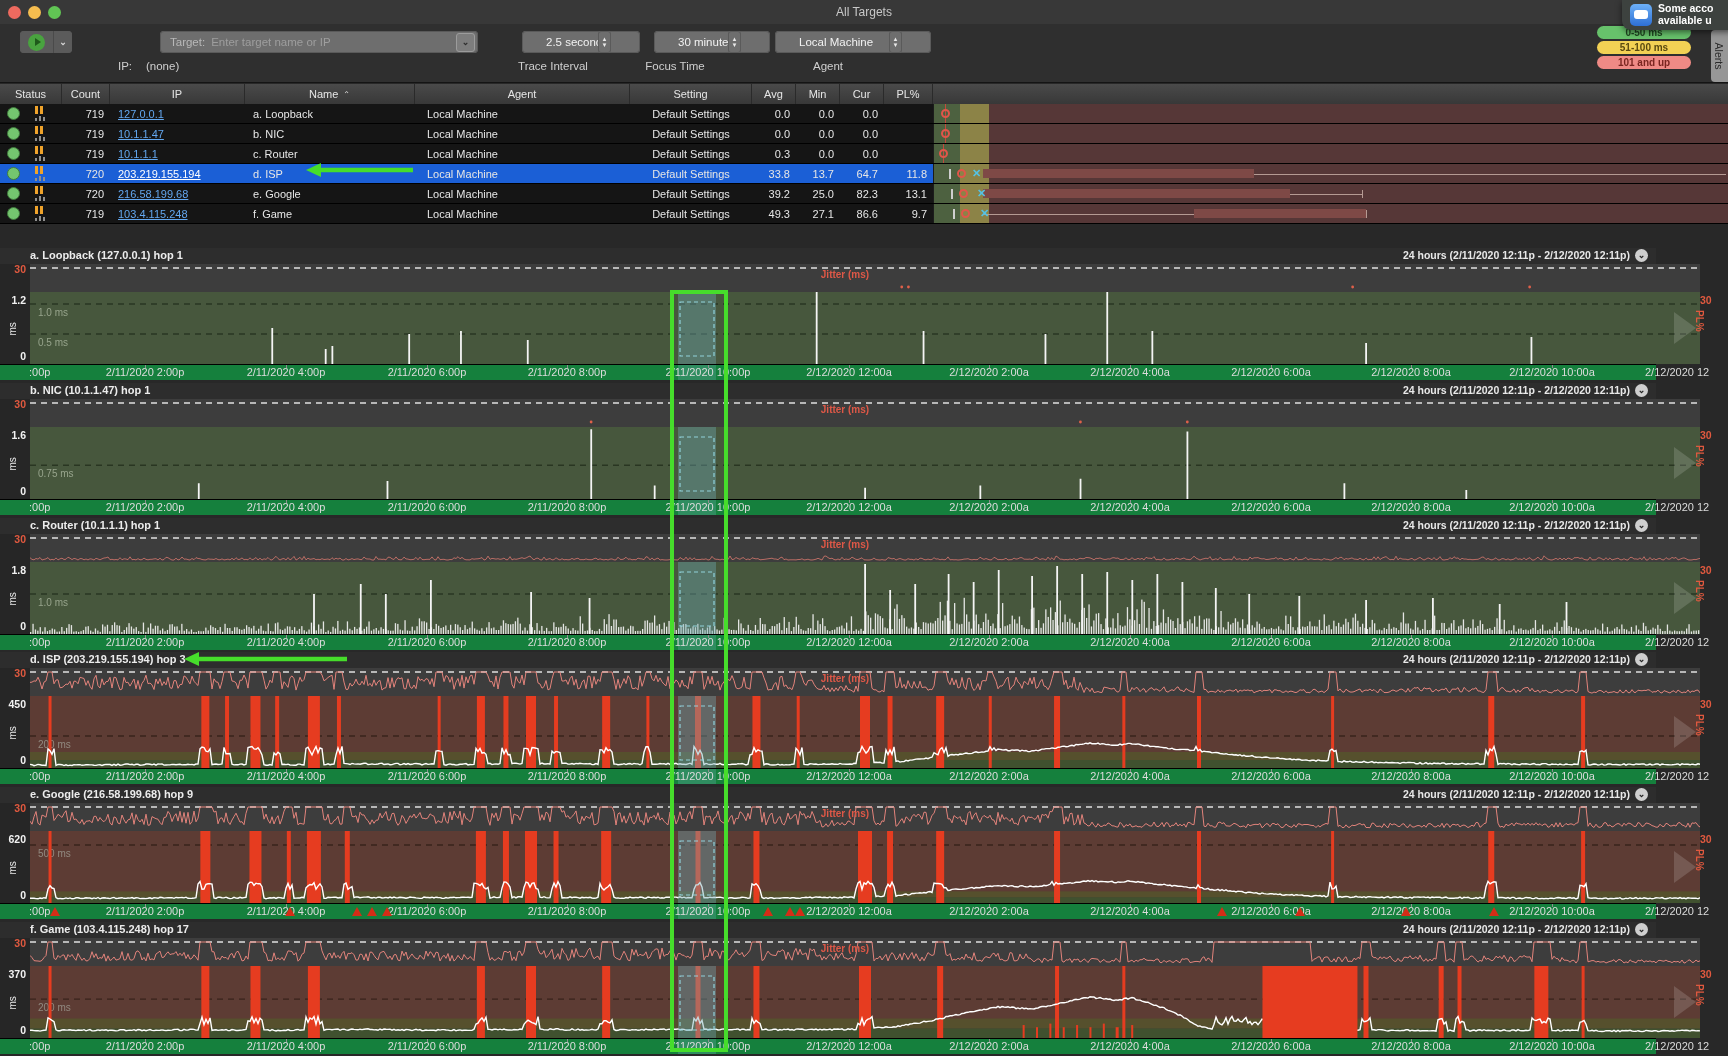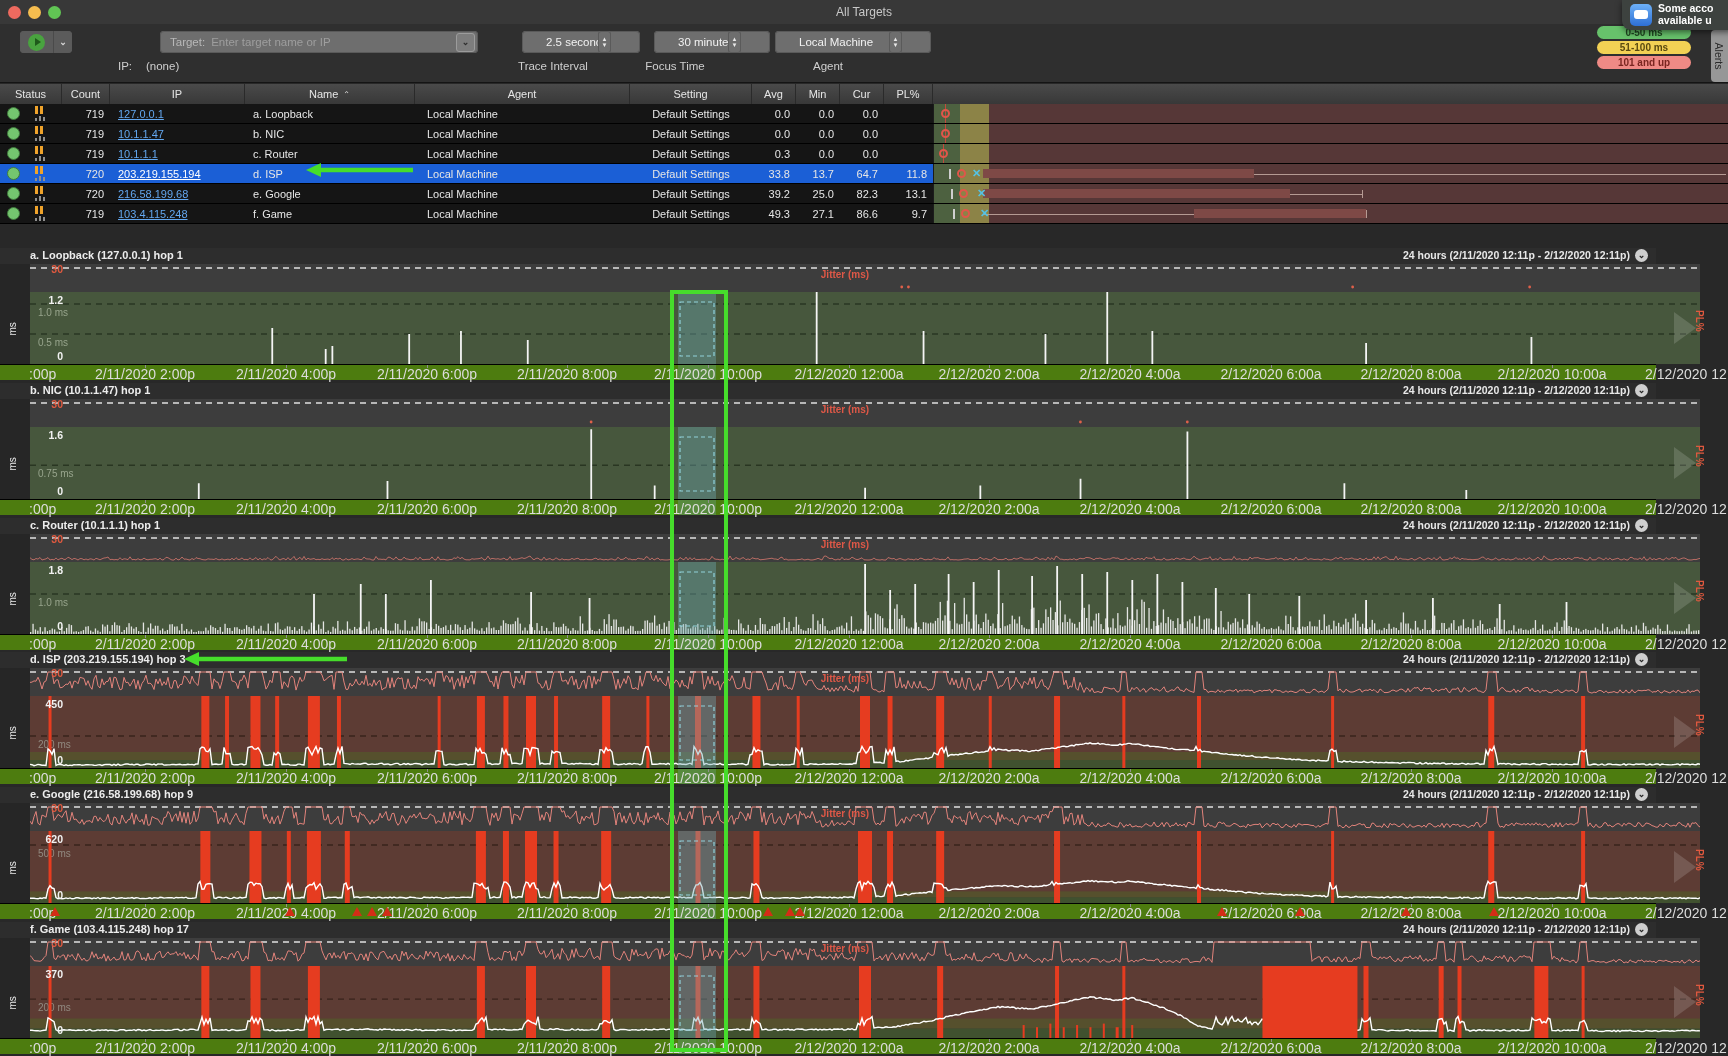--- a/index.html
+++ b/index.html
@@ -78,26 +78,26 @@
   
   .panel{position:absolute;left:0;width:1656px;height:131px;background:#262626;}
   .ptitle{position:absolute;top:0;left:0;right:0;height:16px;background:#2d2d2d;}
   .ptext{position:absolute;left:30px;top:1px;font-size:11px;font-weight:bold;color:#ececec;white-space:nowrap;}
   .prange{position:absolute;right:26px;top:1px;font-size:10.5px;font-weight:bold;color:#e8e8e8;white-space:nowrap;}
   .picon{position:absolute;right:8px;top:1px;width:13px;height:13px;border-radius:50%;background:#cfcfcf;color:#222;
          font-size:9px;line-height:12px;text-align:center;font-weight:bold;}
   .pjitter{position:absolute;top:16px;left:0;right:0;height:28px;}
   .jlab{position:absolute;left:790px;width:110px;top:5px;text-align:center;font-size:10px;color:#de5847;font-weight:bold;}
   .pchart{position:absolute;top:44px;left:0;right:0;height:72px;}
-  .ylab{position:absolute;width:26px;text-align:right;font-size:10.5px;font-weight:bold;color:#f2f2f2;margin-left:37px;}
+  .ylab{position:absolute;width:26px;text-align:right;font-size:10.5px;font-weight:bold;color:#f2f2f2;}
   .redlab{color:#e0593f;}
   .mslab{position:absolute;left:2px;width:20px;font-size:10px;color:#e8e8e8;transform:rotate(-90deg);}
   .plr{position:absolute;left:1705px;font-size:10px;font-weight:bold;color:#e0593f;transform:rotate(90deg);transform-origin:left top;}
-  .paxis{position:absolute;top:116px;left:0;right:0;height:15px;background:#4d7c0f;border-top:1px solid #000;
-         font-size:14px;color:#dcdcdc;}
+  .paxis{position:absolute;top:116px;left:0;right:0;height:15px;background:#15803d;border-top:1px solid #000;
+         font-size:11px;color:#dcdcdc;}
   .axlab{position:absolute;top:1px;white-space:nowrap;}
   .tick{position:absolute;top:0;width:1px;height:3px;background:#8f8f8f;}
   .tri{position:absolute;top:3px;width:0;height:0;border-left:5px solid transparent;border-right:5px solid transparent;
        border-bottom:9px solid #d42d17;}
   .axteal{position:absolute;left:678px;width:38px;top:0;bottom:0;background:rgba(115,175,185,0.28);}
   .greenbox{position:absolute;border:4px solid #49e02e;box-sizing:border-box;z-index:55;pointer-events:none;}
   #arrows{position:absolute;left:0;top:0;z-index:60;pointer-events:none;}
 </style>
 </head>
 <body>

